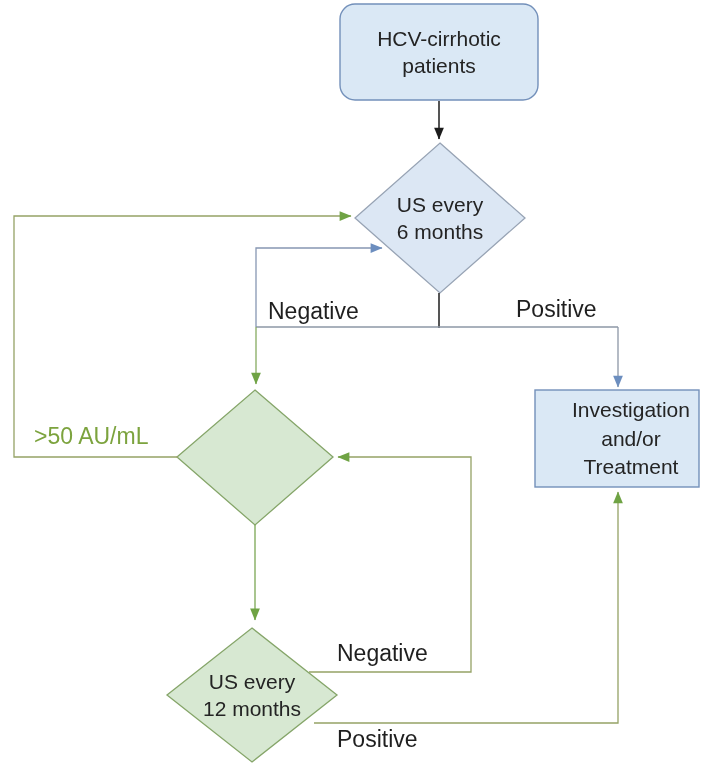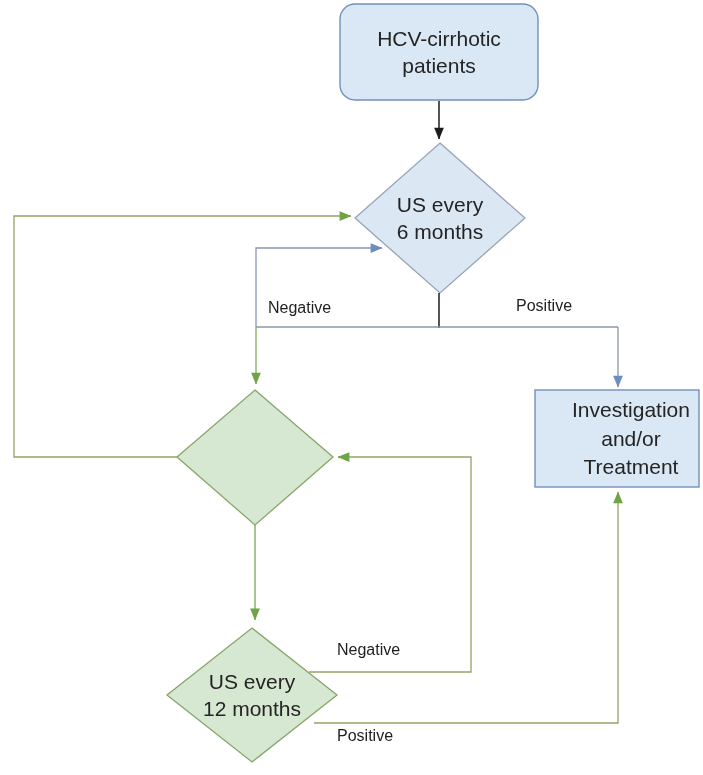--- a/index.html
+++ b/index.html
@@ -16,21 +16,21 @@
     display:flex;align-items:center;justify-content:center;
     text-align:center;
     color:#242424;
     font-size:21px;line-height:1.3;
     white-space:pre-line;
     pointer-events:none;
   }
   .edge-label{
     position:absolute;
     color:#1f1f1f;
-    font-size:16px;line-height:1.1;
+    font-size:23px;line-height:1.1;
     white-space:nowrap;
     pointer-events:none;
   }
   .edge-label.green{color:#7ca33e;}
 </style>
 </head>
 <body>
 
 <div class="canvas">
 
@@ -70,16 +70,17 @@
   <div class="node-label" style="left:365px;top:176px;width:150px;height:84px;">US every
 6 months</div>
   <div class="node-label" style="left:172px;top:660px;width:160px;height:70px;">US every
 12 months</div>
   <div class="node-label" style="left:537px;top:394px;width:188px;height:90px;line-height:1.38;">Investigation
 and/or
 Treatment</div>
 
   <div class="edge-label" style="left:268px;top:299px;">Negative</div>
   <div class="edge-label" style="left:516px;top:297px;">Positive</div>
+  <div class="edge-label green" style="left:34px;top:424px;">&gt;50 AU/mL</div>
   <div class="edge-label" style="left:337px;top:641px;">Negative</div>
   <div class="edge-label" style="left:337px;top:727px;">Positive</div>
 
 </div>
 
 </body></html>

